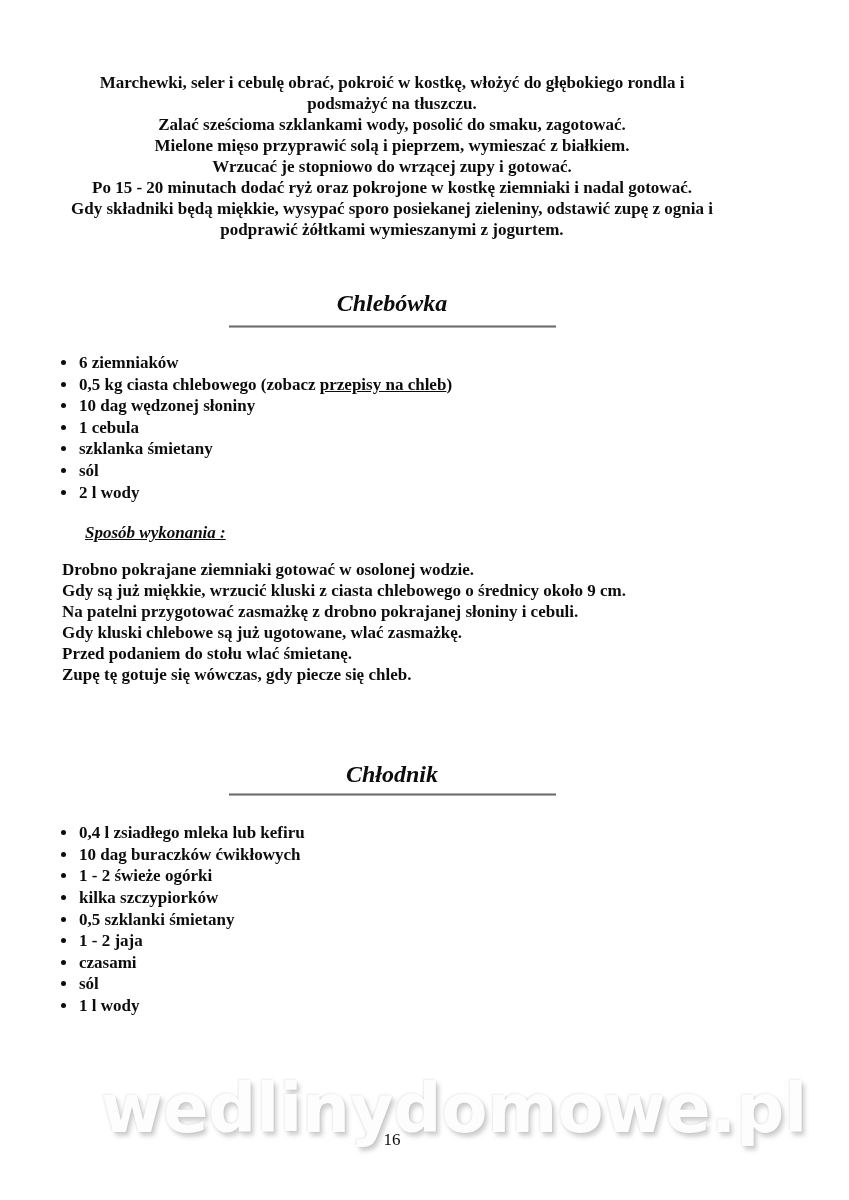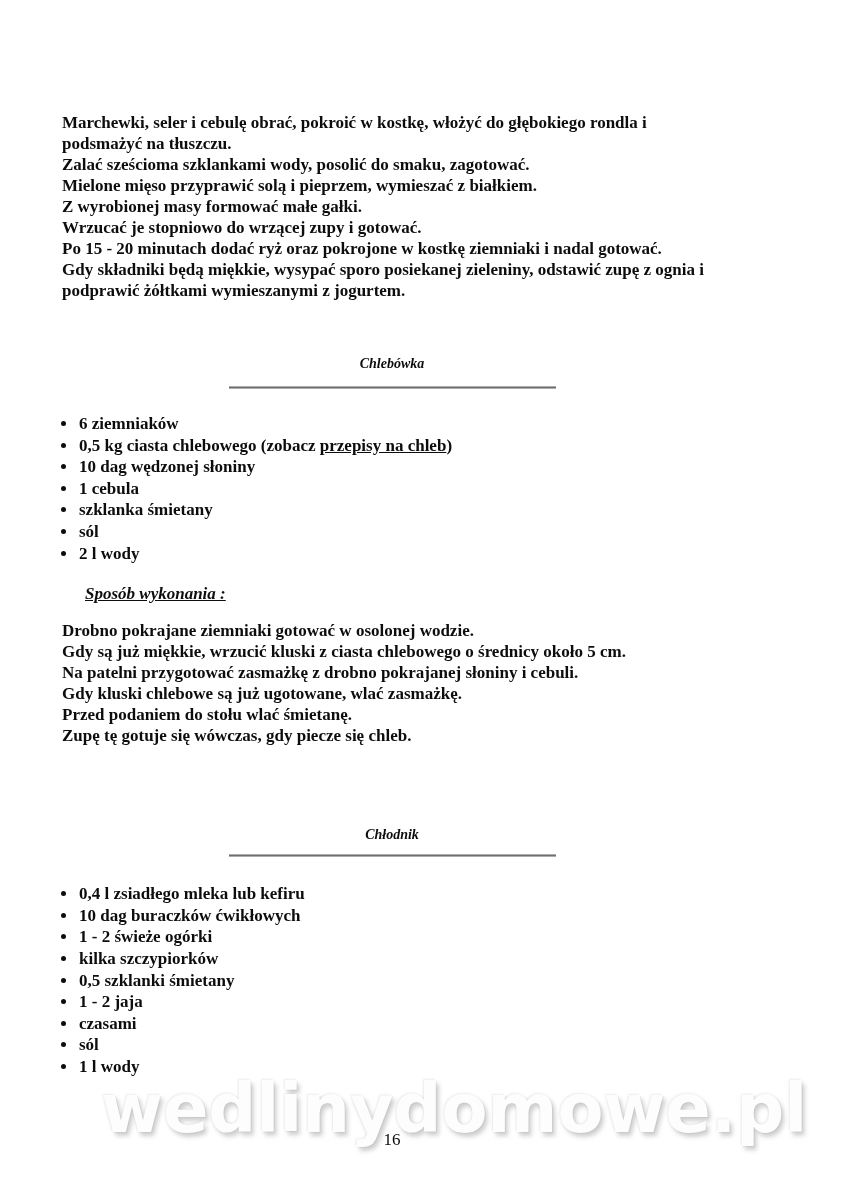--- a/index.html
+++ b/index.html
@@ -23,26 +23,27 @@
     left: 62px;
     top: 0;
     width: 660px;
     z-index: 2;
   }
   .paragraph .line {
     line-height: 21px;
     white-space: nowrap;
   }
   .intro {
-    margin-top: 112px;
+    margin-top: 72px;
+    text-align: center;
   }
   .recipe-title {
     margin: 0;
     margin-top: 52px;
-    font-size: 14px;
+    font-size: 24px;
     font-style: italic;
     font-weight: bold;
     text-align: center;
     line-height: 22px;
   }
   .recipe-title.second {
     margin-top: 78px;
   }
   .divider {
     width: 327px;
@@ -119,21 +120,20 @@
 
   <div class="watermark">wedlinydomowe.pl</div>
 
   <div class="content">
 
     <div class="paragraph intro">
       <div class="line">Marchewki, seler i cebulę obrać, pokroić w kostkę, włożyć do głębokiego rondla i</div>
       <div class="line">podsmażyć na tłuszczu.</div>
       <div class="line">Zalać sześcioma szklankami wody, posolić do smaku, zagotować.</div>
       <div class="line">Mielone mięso przyprawić solą i pieprzem, wymieszać z białkiem.</div>
-      <div class="line">Z wyrobionej masy formować małe gałki.</div>
       <div class="line">Wrzucać je stopniowo do wrzącej zupy i gotować.</div>
       <div class="line">Po 15 - 20 minutach dodać ryż oraz pokrojone w kostkę ziemniaki i nadal gotować.</div>
       <div class="line">Gdy składniki będą miękkie, wysypać sporo posiekanej zieleniny, odstawić zupę z ognia i</div>
       <div class="line">podprawić żółtkami wymieszanymi z jogurtem.</div>
     </div>
 
     <section>
       <h2 class="recipe-title">Chlebówka</h2>
       <div class="divider"></div>
 
@@ -146,21 +146,21 @@
         <li>sól</li>
         <li>2 l wody</li>
       </ul>
 
       <div>
         <div class="method-label">Sposób wykonania :</div>
       </div>
 
       <div class="paragraph method">
         <div class="line">Drobno pokrajane ziemniaki gotować w osolonej wodzie.</div>
-        <div class="line">Gdy są już miękkie, wrzucić kluski z ciasta chlebowego o średnicy około 5 cm.</div>
+        <div class="line">Gdy są już miękkie, wrzucić kluski z ciasta chlebowego o średnicy około 9 cm.</div>
         <div class="line">Na patelni przygotować zasmażkę z drobno pokrajanej słoniny i cebuli.</div>
         <div class="line">Gdy kluski chlebowe są już ugotowane, wlać zasmażkę.</div>
         <div class="line">Przed podaniem do stołu wlać śmietanę.</div>
         <div class="line">Zupę tę gotuje się wówczas, gdy piecze się chleb.</div>
       </div>
     </section>
 
     <section>
       <h2 class="recipe-title second">Chłodnik</h2>
       <div class="divider second"></div>

